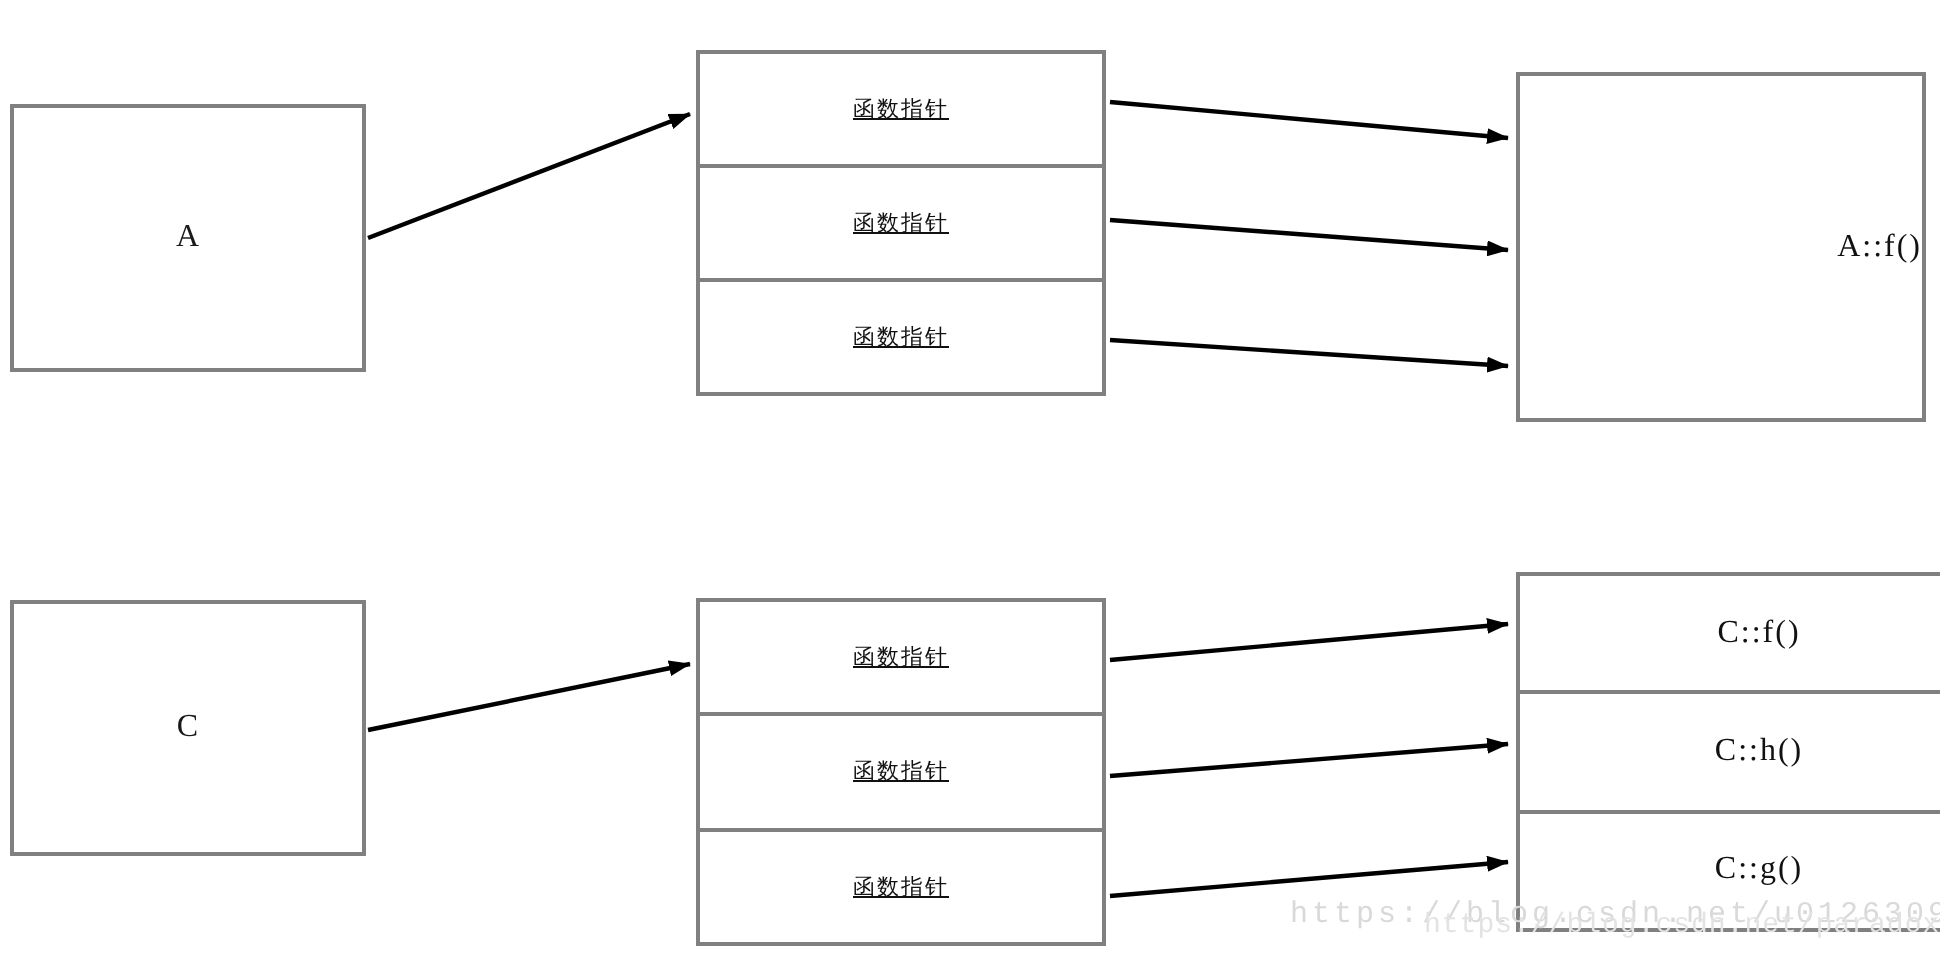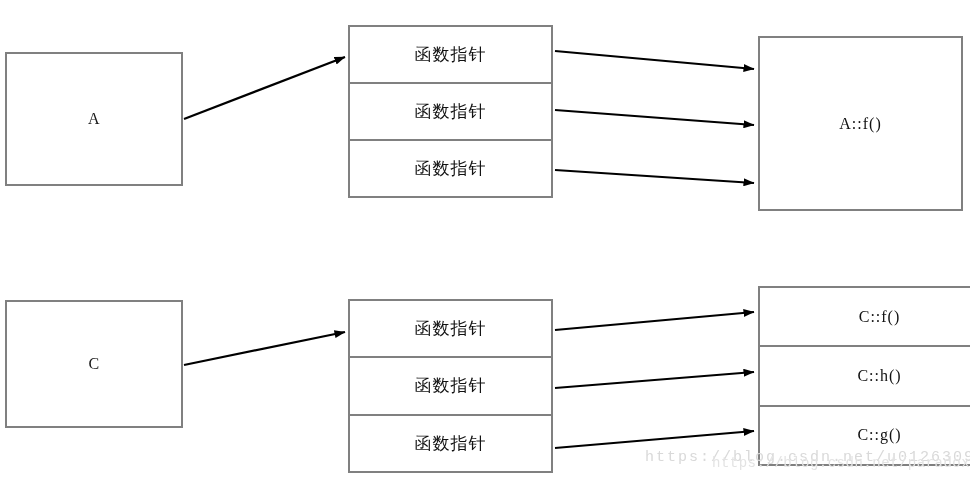--- a/index.html
+++ b/index.html
@@ -36,22 +36,23 @@
     flex:1 1 0;
     display:flex;align-items:center;justify-content:center;
     border-bottom:2px solid #808080;
     font-size:15px;
     color:#111111;
     box-sizing:border-box;
   }
   .slot:last-child{border-bottom:none;}
   .slot.cjk{
     font-family:"DejaVu Sans","Liberation Sans",sans-serif;
-    font-size:17px;
+    font-size:11px;
     letter-spacing:1px;
+    text-decoration:underline;
   }
   .slot.mono{
     font-family:"Liberation Serif","DejaVu Serif",serif;
     font-size:16px;
     letter-spacing:1px;
   }
   svg#arrows{
     position:absolute;left:0;top:0;width:970px;height:479px;
     z-index:3;pointer-events:none;
   }
@@ -80,21 +81,21 @@
   <div class="box plain-box" style="left:5px;top:52px;width:178px;height:134px;">
     <span class="label">A</span>
   </div>
 
   <div class="box" style="left:348px;top:25px;width:205px;height:173px;">
     <div class="slot cjk">函数指针</div>
     <div class="slot cjk">函数指针</div>
     <div class="slot cjk">函数指针</div>
   </div>
 
-  <div class="box" style="left:758px;top:36px;width:205px;height:175px;">
+  <div class="box" style="left:758px;top:36px;width:205px;height:175px;align-items:flex-end;">
     <div class="slot mono">A::f()</div>
   </div>
 
   <div class="box plain-box" style="left:5px;top:300px;width:178px;height:128px;">
     <span class="label">C</span>
   </div>
 
   <div class="box" style="left:348px;top:299px;width:205px;height:174px;">
     <div class="slot cjk">函数指针</div>
     <div class="slot cjk">函数指针</div>

